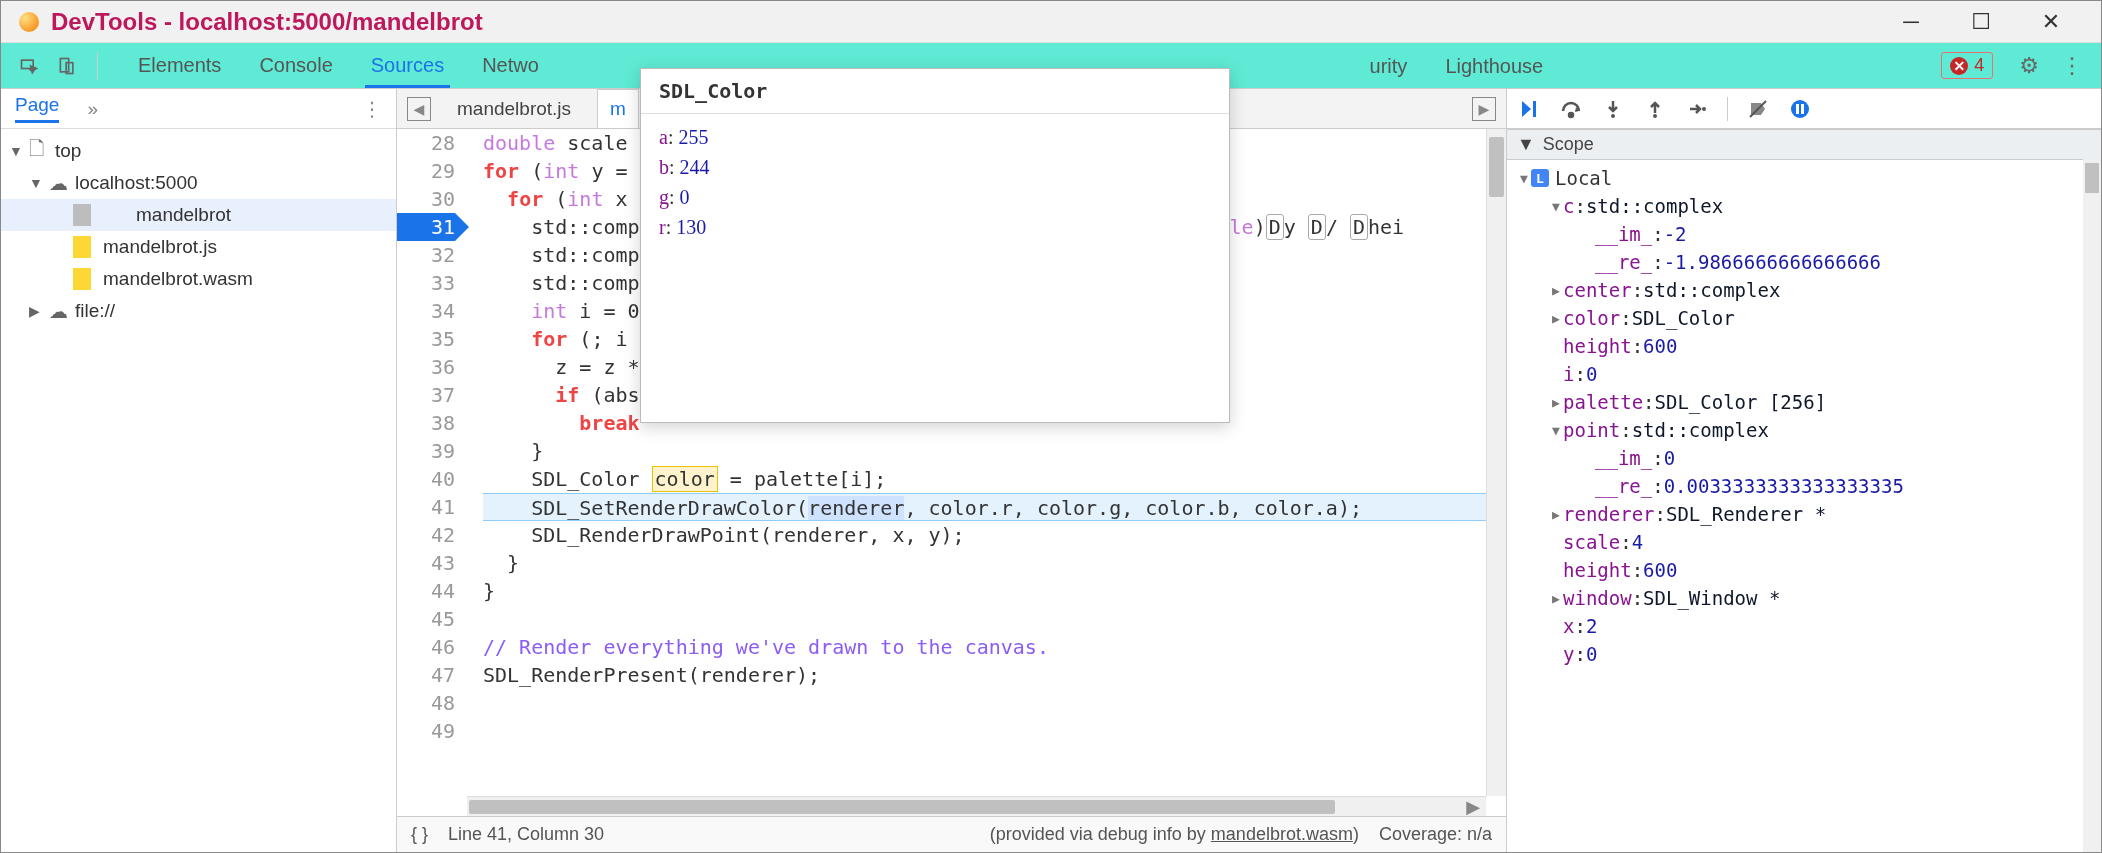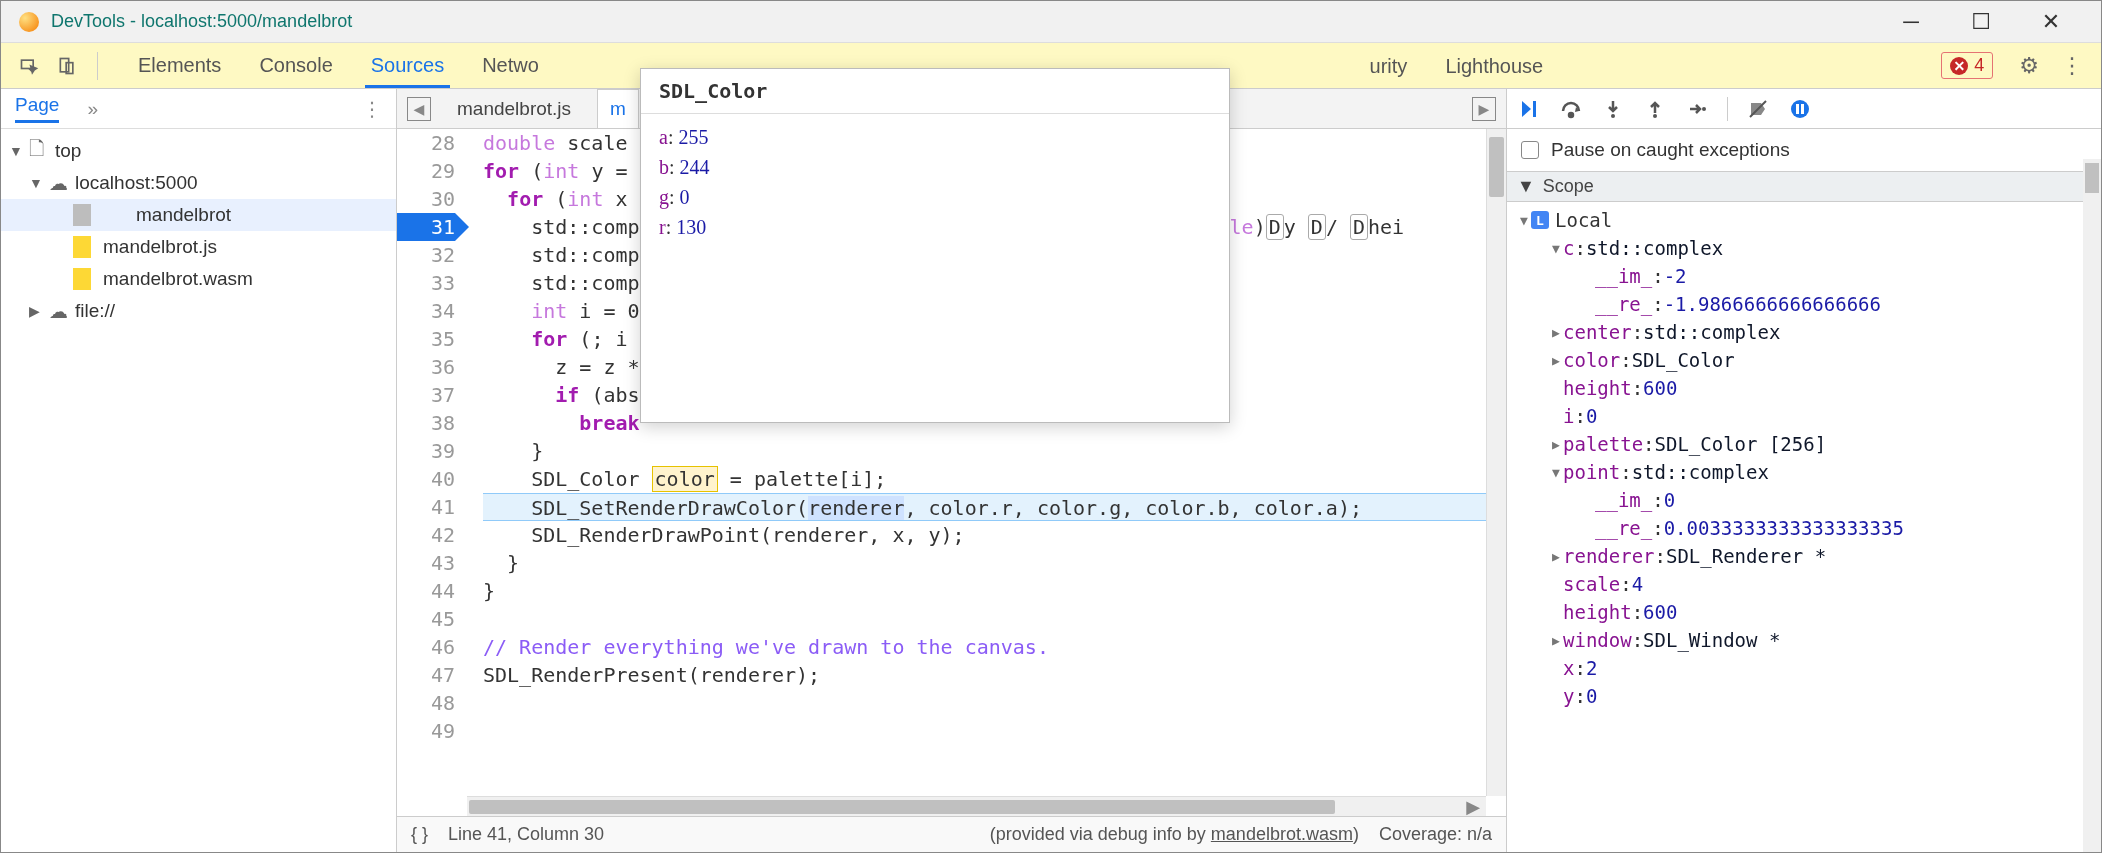--- a/index.html
+++ b/index.html
@@ -1,22 +1,22 @@
 <!DOCTYPE html>
 <html><head>
 <meta charset="utf-8">
 <style>
 * { box-sizing: border-box; margin: 0; padding: 0; }
 body { font-family: "Segoe UI", Arial, sans-serif; font-size: 18px; color: #333; background: #fff; width: 2102px; height: 853px; overflow: hidden; border: 1px solid #888; }
 .titlebar { height: 42px; background: #f1f1f1; display: flex; align-items: center; padding: 0 10px; border-bottom: 1px solid #ddd; }
 .titlebar .favicon { width: 20px; height: 20px; border-radius: 50%; background: radial-gradient(circle at 30% 30%, #ffe082, #f57c00); margin-right: 12px; margin-left: 8px; }
-.titlebar .title { flex: 1; font-size: 18px; color: #0f766e; }
+.titlebar .title { flex: 1; font-size: 24px; color: #be185d; font-weight: bold; }
 .titlebar .winbtns { display: flex; gap: 30px; margin-right: 20px; }
 .winbtn { width: 40px; height: 30px; display: flex; align-items: center; justify-content: center; font-size: 22px; color: #333; }
-.toolbar { height: 46px; background: #fef9c3; border-bottom: 1px solid #ccc; display: flex; align-items: center; padding: 0 12px; gap: 6px; }
+.toolbar { height: 46px; background: #5eead4; border-bottom: 1px solid #ccc; display: flex; align-items: center; padding: 0 12px; gap: 6px; }
 .toolbar .tb-icon { width: 32px; height: 32px; display: flex; align-items: center; justify-content: center; color: #666; }
 .toolbar .tabs { display: flex; gap: 26px; margin-left: 20px; font-size: 20px; color: #555; }
 .toolbar .tab { padding: 10px 6px 8px; }
 .toolbar .tab.active { color: #1a73e8; border-bottom: 3px solid #1a73e8; }
 .toolbar .spacer { flex: 1; }
 .errbadge { border: 1px solid #e57373; border-radius: 3px; padding: 2px 8px; display: flex; align-items: center; gap: 6px; color: #c62828; font-size: 18px; margin-right: 10px; }
 .errbadge .circ { width: 18px; height: 18px; border-radius: 50%; background: #c62828; color: #fff; display: flex; align-items: center; justify-content: center; font-size: 14px; font-weight: bold; }
 .gear { font-size: 22px; color: #666; margin: 0 10px; }
 .kebab { font-size: 22px; color: #666; margin: 0 6px; }
 .main { display: flex; height: calc(100% - 88px); }
@@ -39,21 +39,21 @@
 .filetabs .ftab.active { background: #fff; border-top: 1px solid #ccc; border-left: 1px solid #ccc; border-right: 1px solid #ccc; color: #1a73e8; }
 .filetabs .rnav { margin-left: auto; }
 .code { flex: 1; font-family: Consolas, monospace; font-size: 20px; line-height: 28px; display: flex; overflow: hidden; position: relative; background: #fff; }
 .gutter { width: 70px; text-align: right; padding-right: 12px; color: #999; background: #fff; }
 .gutter .ln { height: 28px; }
 .gutter .ln.exec { background: #1a73e8; color: #fff; position: relative; }
 .gutter .ln.exec::after { content: ""; position: absolute; right: -14px; top: 0; border-left: 14px solid #1a73e8; border-top: 14px solid transparent; border-bottom: 14px solid transparent; }
 .codebody { flex: 1; white-space: pre; padding-left: 16px; position: relative; }
 .codebody .cline { height: 28px; }
 .codebody .hl { background: #e3f2fd; border-top: 1px solid #90caf9; border-bottom: 1px solid #90caf9; }
-.kw { color: #a21caf; font-weight: bold; }
+.kw { color: #ef4444; font-weight: bold; }
 .ty { color: #c678dd; }
 .cm { color: #8b5cf6; }
 .varh { background: #fff3cd; border: 1px solid #e6c200; padding: 0 2px; }
 .selword { background: #cfe2ff; }
 .scrollbar-v { position: absolute; right: 0; top: 0; bottom: 20px; width: 20px; background: #f0f0f0; border-left: 1px solid #ddd; }
 .scrollbar-v .thumb { position: absolute; left: 2px; right: 2px; top: 8px; height: 60px; background: #c0c0c0; border-radius: 2px; }
 .scrollbar-h { position: absolute; left: 70px; right: 20px; bottom: 36px; height: 20px; background: #f0f0f0; border-top: 1px solid #ddd; display: flex; align-items: center; }
 .scrollbar-h .thumb { height: 14px; width: 85%; background: #c0c0c0; margin-left: 2px; border-radius: 2px; }
 .scrollbar-h .arrow { margin-left: auto; margin-right: 6px; color: #888; }
 .statusbar { height: 36px; border-top: 1px solid #ccc; background: #f9f9f9; display: flex; align-items: center; padding: 0 14px; font-size: 18px; color: #555; gap: 20px; }
@@ -257,24 +257,20 @@
           </svg>
         </div>
       <div class="dbtn">
           <svg viewBox="0 0 20 20">
             <circle cx="10" cy="10" r="9" fill="#1a73e8"></circle>
             <rect x="6" y="5" width="3" height="10" fill="#fff"></rect>
             <rect x="11" y="5" width="3" height="10" fill="#fff"></rect>
           </svg>
         </div>
     </div>
-    <div class="pausechk">
-      <div class="box"></div>
-      <span>Pause on caught exceptions</span>
-    </div>
     <div class="section-hdr">
         <span class="tri">▼</span>
         <span>Scope</span>
       </div>
     <div class="scope" id="scope">
       <div class="srow" style="padding-left:10px">
           <span class="tri">▼</span>
           <span class="local-badge">L</span>
           <span>Local</span>
         </div>

